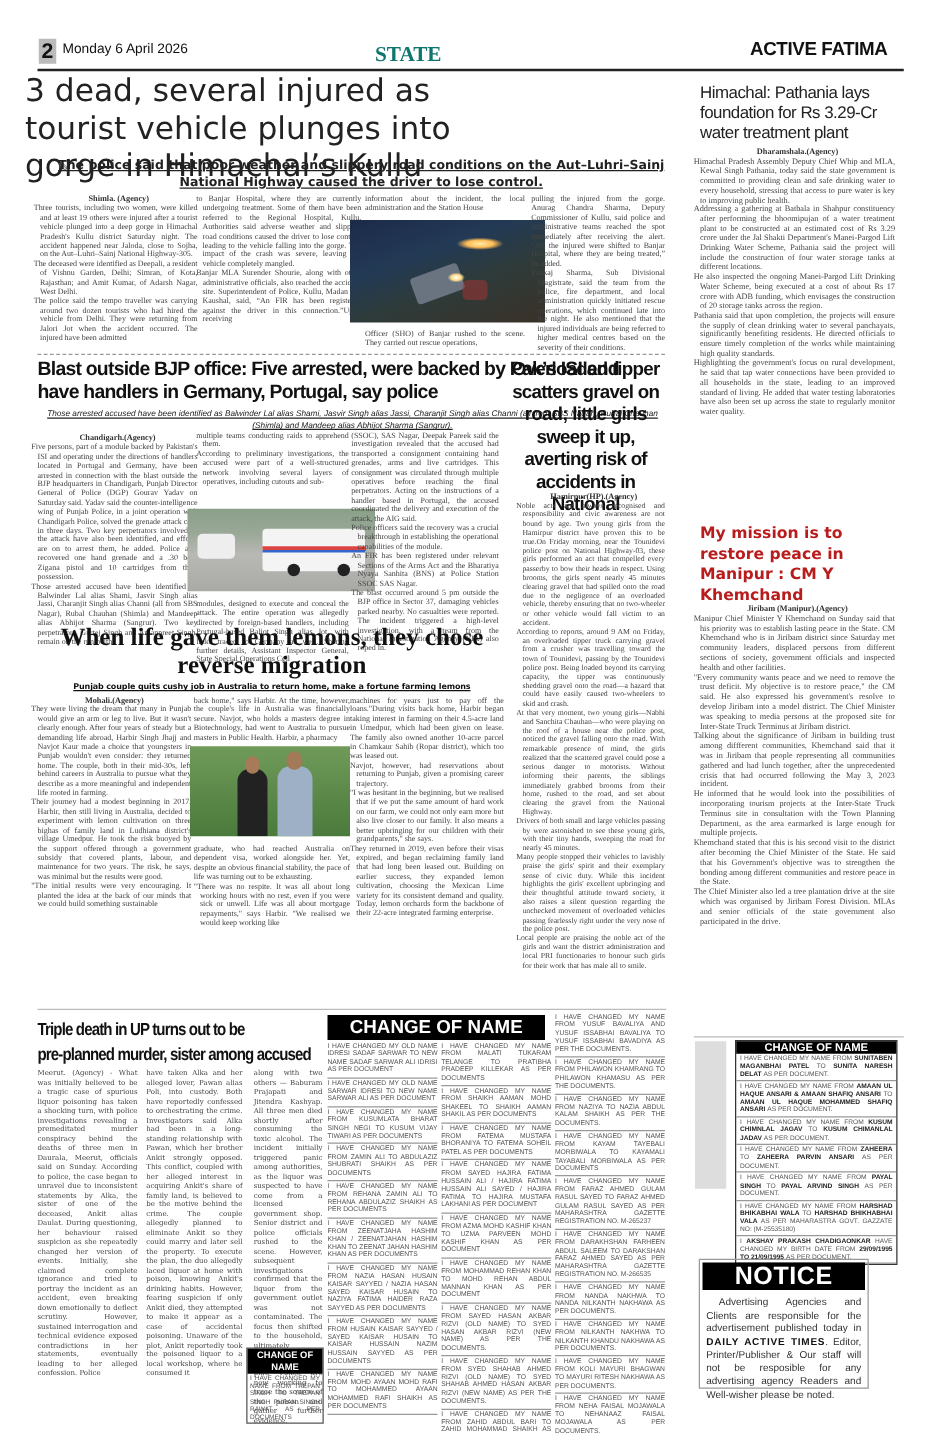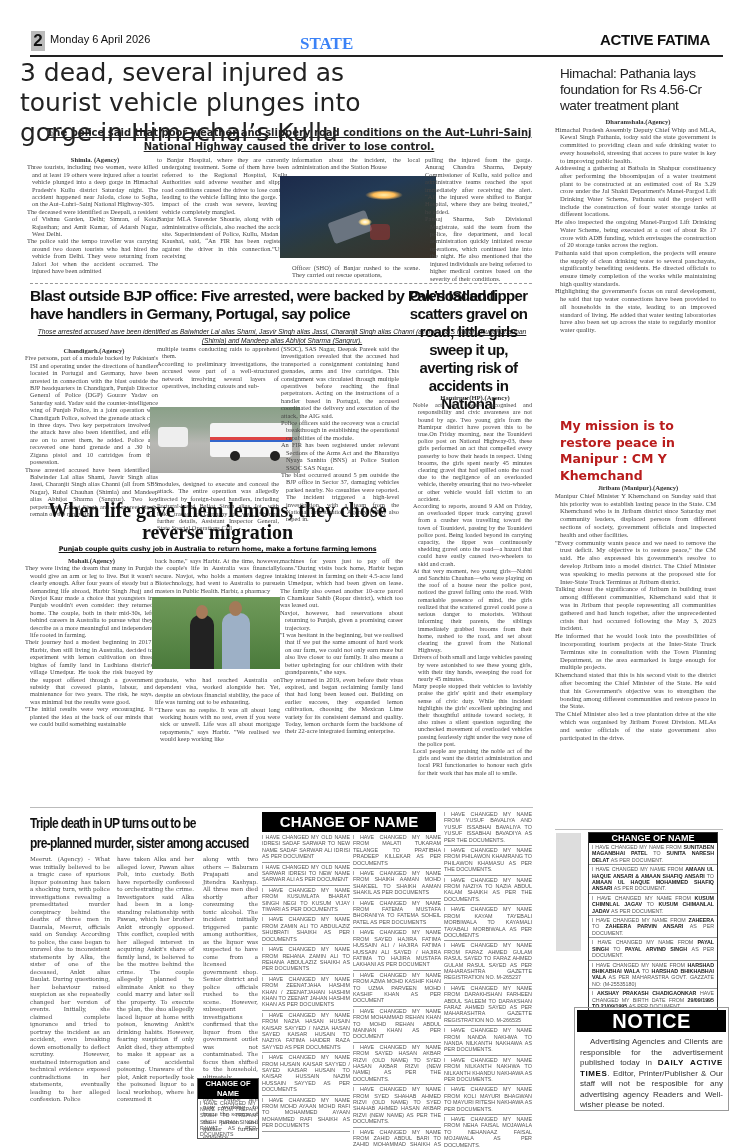--- a/index.html
+++ b/index.html
@@ -4,21 +4,21 @@
 <style>
 *{box-sizing:border-box;margin:0;padding:0}
 body{width:750px;height:1148px;background:#fff;font-family:"Liberation Serif",serif;color:#333;overflow:hidden;position:relative}
 .abs{position:absolute}
 .body-text{font-family:"Liberation Serif",serif;font-size:6.4px;line-height:7.4px;color:#444;text-align:justify}
 .body-text p{text-indent:0;padding-left:5px;margin-left:-5px;padding-left:0}
 .body-text p.hang{padding-left:5px;text-indent:-5px}
 .dateline{font-weight:bold;text-align:center;font-size:6.6px;color:#333}
 .masthead-pg{left:31px;top:31px;width:14px;height:20px;background:#bbb;font-family:"Liberation Sans",sans-serif;font-weight:bold;font-size:17px;color:#111;text-align:center;line-height:20px}
 .masthead-date{left:50px;top:33px;font-family:"Liberation Sans",sans-serif;font-size:11px;color:#111}
-.masthead-sec{left:300px;top:34px;font-family:"Liberation Serif",serif;font-weight:bold;font-size:17px;color:#3b82f6}
+.masthead-sec{left:300px;top:34px;font-family:"Liberation Serif",serif;font-weight:bold;font-size:17px;color:#0f766e}
 .masthead-brand{left:600px;top:31px;font-family:"Liberation Sans",sans-serif;font-weight:bold;font-size:15px;color:#111;letter-spacing:-0.3px}
 .rule{background:#222}
 .h1{left:20px;top:58px;width:370px;font-family:"DejaVu Sans",sans-serif;font-size:25px;line-height:30px;color:#222;text-align:left;font-weight:normal}
 .sub1{left:44px;top:126px;width:490px;font-family:"DejaVu Sans",sans-serif;font-weight:bold;font-size:10px;line-height:14px;color:#222;text-align:center;text-decoration:underline}
 .photo{overflow:hidden}
 .cn-head{background:#000;color:#fff;font-family:"Liberation Sans",sans-serif;font-weight:bold;text-align:center}
 .cn-item{font-family:"Liberation Sans",sans-serif;font-size:5.4px;line-height:6.4px;color:#555;border-bottom:1px solid #999;padding:1px 0 2px 0;text-align:justify;text-transform:uppercase}
 .notice-box{border:1px solid #999}
 </style>
 </head>
@@ -55,21 +55,21 @@
 </div>
 <div class="abs body-text" style="left:297px;top:264px;width:123px">
   <p>Officer (SHO) of Banjar rushed to the scene. They carried out rescue operations,</p>
 </div>
 <div class="abs body-text" style="left:430px;top:156px;width:102px">
   <p>pulling the injured from the gorge. Anurag Chandra Sharma, Deputy Commissioner of Kullu, said police and administrative teams reached the spot immediately after receiving the alert. “All the injured were shifted to Banjar Hospital, where they are being treated,” he added.</p>
   <p class="hang">Pankaj Sharma, Sub Divisional Magistrate, said the team from the police, fire department, and local administration quickly initiated rescue operations, which continued late into the night. He also mentioned that the injured individuals are being referred to higher medical centres based on the severity of their conditions.</p>
 </div>
 <div class="abs" style="left:30px;top:283px;width:502px;border-top:1px dashed #999"></div>
 
-<div class="abs" style="left:560px;top:66px;width:150px;font-family:'Liberation Sans',sans-serif;font-size:13.5px;line-height:16px;color:#222;letter-spacing:-0.4px">Himachal: Pathania lays foundation for Rs 4.56-Cr water treatment plant</div>
+<div class="abs" style="left:560px;top:66px;width:150px;font-family:'Liberation Sans',sans-serif;font-size:13.5px;line-height:16px;color:#222;letter-spacing:-0.4px">Himachal: Pathania lays foundation for Rs 3.29-Cr water treatment plant</div>
 <div class="abs body-text" style="left:560px;top:118px;width:156px;font-size:6.6px;line-height:7.7px">
   <div class="dateline">Dharamshala.(Agency)</div>
   <p class="hang">Himachal Pradesh Assembly Deputy Chief Whip and MLA, Kewal Singh Pathania, today said the state government is committed to providing clean and safe drinking water to every household, stressing that access to pure water is key to improving public health.</p>
   <p class="hang">Addressing a gathering at Batbala in Shahpur constituency after performing the bhoomipujan of a water treatment plant to be constructed at an estimated cost of Rs 3.29 crore under the Jal Shakti Department's Manei-Pargod Lift Drinking Water Scheme, Pathania said the project will include the construction of four water storage tanks at different locations.</p>
   <p class="hang">He also inspected the ongoing Manei-Pargod Lift Drinking Water Scheme, being executed at a cost of about Rs 17 crore with ADB funding, which envisages the construction of 20 storage tanks across the region.</p>
   <p class="hang">Pathania said that upon completion, the projects will ensure the supply of clean drinking water to several panchayats, significantly benefiting residents. He directed officials to ensure timely completion of the works while maintaining high quality standards.</p>
   <p class="hang">Highlighting the government's focus on rural development, he said that tap water connections have been provided to all households in the state, leading to an improved standard of living. He added that water testing laboratories have also been set up across the state to regularly monitor water quality.</p>
 </div>
 
 <div class="abs" style="left:30px;top:287px;width:500px;font-family:'Liberation Sans',sans-serif;font-weight:bold;font-size:15.5px;line-height:18px;color:#111;letter-spacing:-0.6px">Blast outside BJP office: Five arrested, were backed by Pak’s ISI and have handlers in Germany, Portugal, say police</div>
@@ -209,19 +209,19 @@
       <div class="cn-item" style="padding: 1px 3px; font-size: 5.3px;"><span>I HAVE CHANGED MY NAME FROM </span><b style="color: rgb(34, 34, 34);">SUNITABEN MAGANBHAI PATEL </b><span>TO </span><b style="color: rgb(34, 34, 34);">SUNITA NARESH DELAT </b><span>AS PER DOCUMENT. </span></div>
       <div class="cn-item" style="padding: 1px 3px; font-size: 5.3px;"><span>I HAVE CHANGED MY NAME FROM </span><b style="color: rgb(34, 34, 34);">AMAAN UL HAQUE ANSARI &amp; AMAAN SHAFIQ ANSARI </b><span>TO </span><b style="color: rgb(34, 34, 34);">AMAAN UL HAQUE MOHAMMED SHAFIQ ANSARI </b><span>AS PER DOCUMENT. </span></div>
       <div class="cn-item" style="padding: 1px 3px; font-size: 5.3px;"><span>I HAVE CHANGED MY NAME FROM </span><b style="color: rgb(34, 34, 34);">KUSUM CHIMNLAL JAGAV </b><span>TO </span><b style="color: rgb(34, 34, 34);">KUSUM CHIMANLAL JADAV </b><span>AS PER DOCUMENT. </span></div>
       <div class="cn-item" style="padding: 1px 3px; font-size: 5.3px;"><span>I HAVE CHANGED MY NAME FROM </span><b style="color: rgb(34, 34, 34);">ZAHEERA </b><span>TO </span><b style="color: rgb(34, 34, 34);">ZAHEERA PARVIN ANSARI </b><span>AS PER DOCUMENT. </span></div>
       <div class="cn-item" style="padding: 1px 3px; font-size: 5.3px;"><span>I HAVE CHANGED MY NAME FROM </span><b style="color: rgb(34, 34, 34);">PAYAL SINGH </b><span>TO </span><b style="color: rgb(34, 34, 34);">PAYAL ARVIND SINGH </b><span>AS PER DOCUMENT. </span></div>
       <div class="cn-item" style="padding: 1px 3px; font-size: 5.3px;"><span>I HAVE CHANGED MY NAME FROM </span><b style="color: rgb(34, 34, 34);">HARSHAD BHIKABHAI WALA </b><span>TO </span><b style="color: rgb(34, 34, 34);">HARSHAD BHIKHABHAI VALA </b><span>AS PER MAHARASTRA GOVT. GAZZATE NO: (M-25535180) </span></div>
       <div class="cn-item" style="padding: 1px 3px; font-size: 5.3px;"><span>I </span><b style="color: rgb(34, 34, 34);">AKSHAY PRAKASH CHADIGAONKAR </b><span>HAVE CHANGED MY BIRTH DATE FROM </span><b style="color: rgb(34, 34, 34);">29/09/1995 TO 21/09/1995 </b><span>AS PER DOCUMENT. </span></div>
     </div>
 </div>
 
-<div class="abs notice-box" style="left:574px;top:1007px;width:155px;height:104px">
+<div class="abs notice-box" style="left:559px;top:1007px;width:136px;height:104px">
   <div class="cn-head" style="margin:2px;font-size:20px;line-height:22px;letter-spacing:0.5px;font-family:'Liberation Sans',sans-serif">NOTICE</div>
   <div style="padding:3px 5px;font-family:'Liberation Sans',sans-serif;font-size:8px;line-height:10.5px;color:#333;text-align:justify;text-indent:10px">
     <span>Advertising Agencies and Clients are responsible for the advertisement published today in</span>
     <b style="color:#111;letter-spacing:0.6px">DAILY ACTIVE TIMES</b><span>. Editor, Printer/Publisher &amp; Our staff will not be resposible for any advertising agency Readers and Well-wisher please be noted.</span>
   </div>
 </div>
 
 </body></html>

